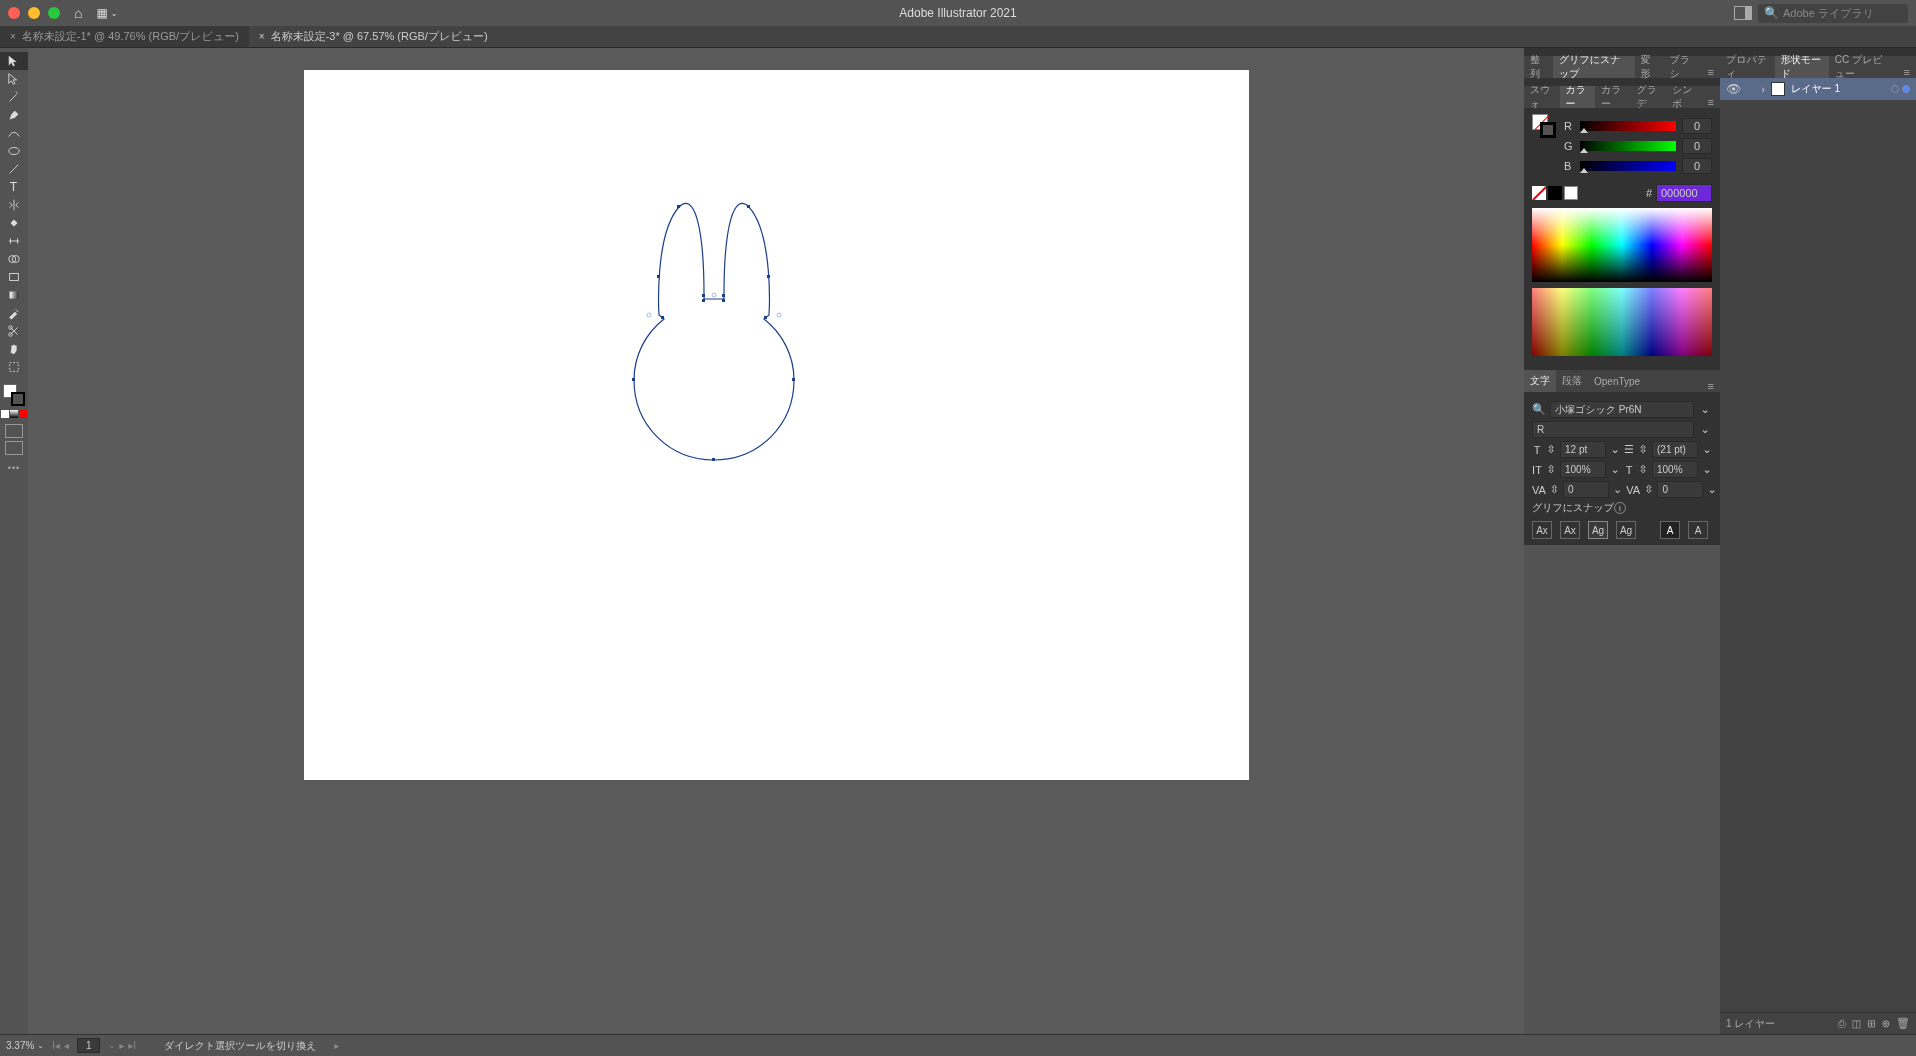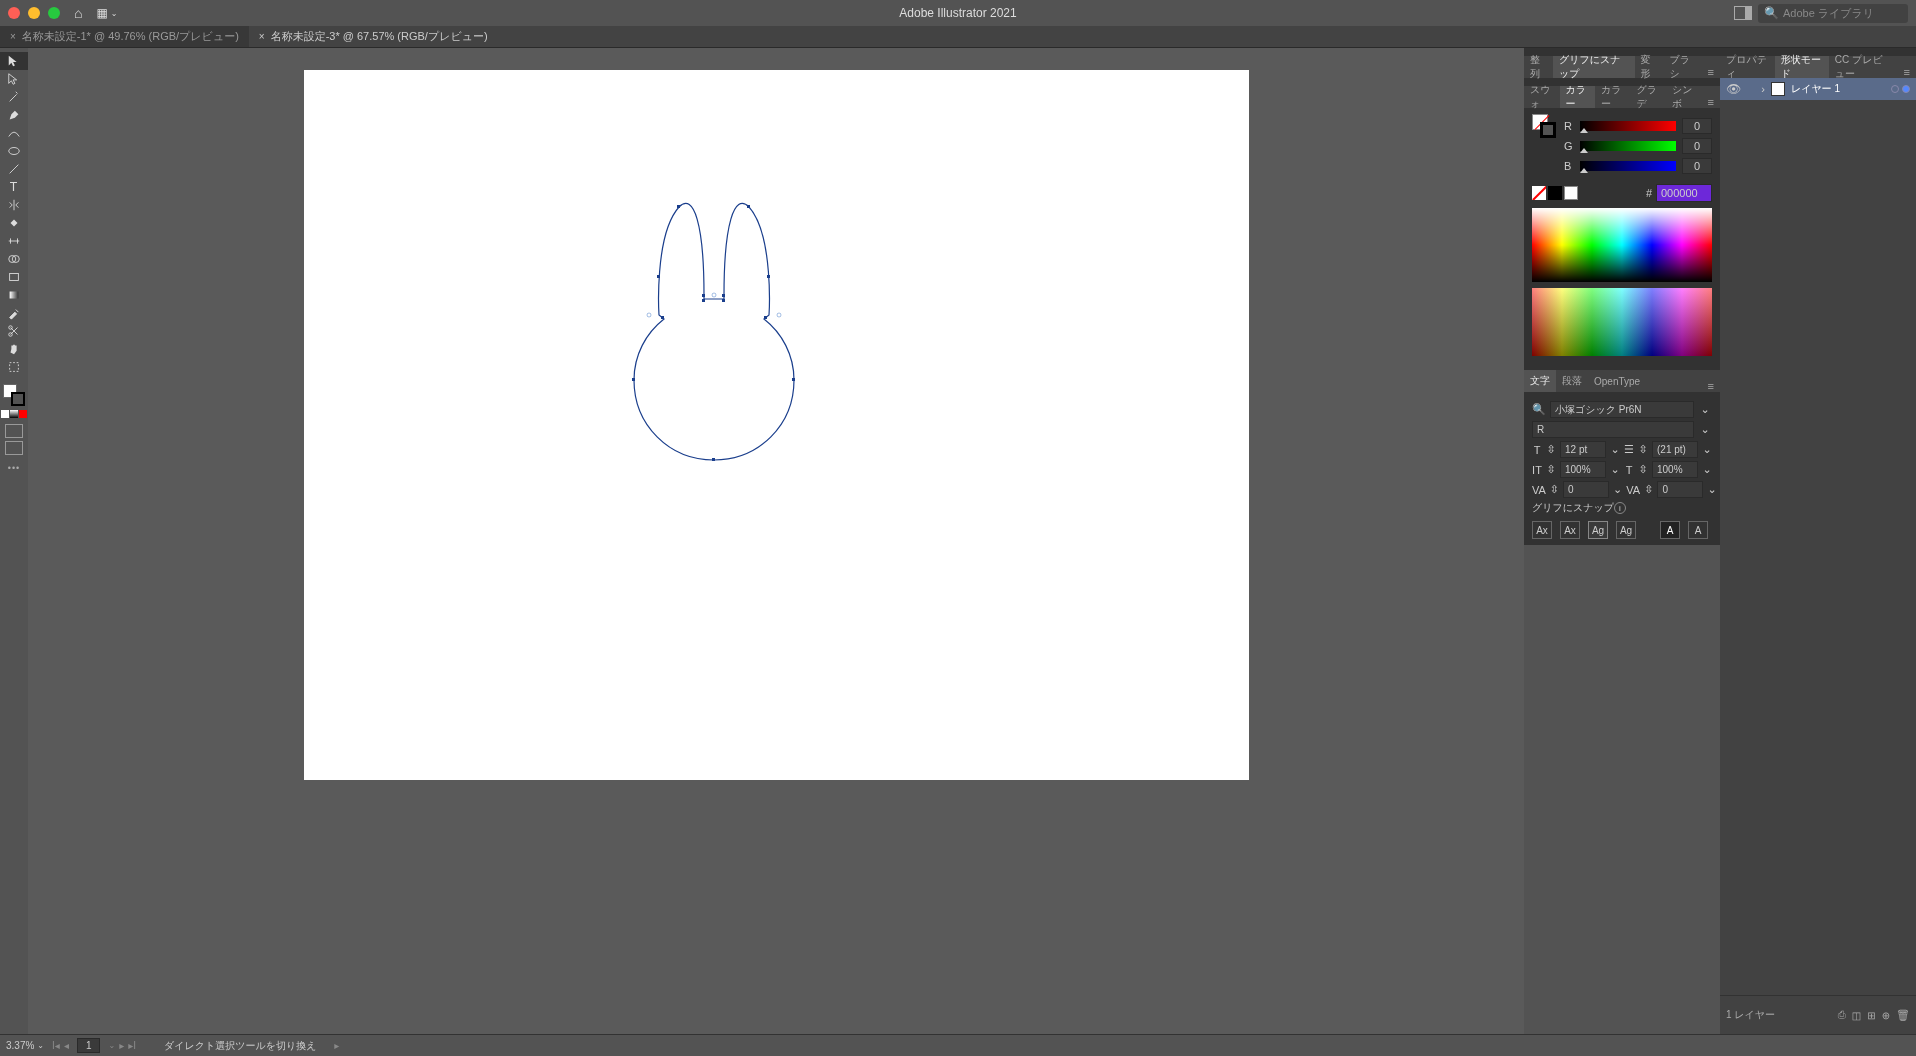--- a/index.html
+++ b/index.html
@@ -103,21 +103,21 @@
     .zoom-sel { display:flex; align-items:center; gap:3px; }
     .nav-btns { display:flex; gap:4px; align-items:center; }
     .nav-btn { color:#888; font-size:10px; }
     .page-num { background:#3a3a3a; padding:1px 8px; margin:0 4px; border:1px solid #2a2a2a; }
     .trash-ico { font-size:11px; }
     
     .right-side { display:flex; }
     .right-panels-group { display:flex; flex-direction:column; width:196px; }
     .layers-section { display:flex; flex-direction:column; width:196px; }
     .layers-fill { flex:1; background:#424242; }
-    .layers-foot { height:39px; background:#424242; display:flex; align-items:center; padding:0 6px; gap:6px; border-top:1px solid #323232; font-size:10px; color:#aaa; }
+    .layers-foot { height:22px; background:#424242; display:flex; align-items:center; padding:0 6px; gap:6px; border-top:1px solid #323232; font-size:10px; color:#aaa; }
     .layers-foot-icons { margin-left:auto; display:flex; gap:6px; align-items:center; }
     
     .right-cluster { display:flex; flex-direction:column; }
   </style>
 </head>
 <body>
 
 <div class="titlebar">
   <div class="mac-buttons">
     <div class="mac-btn mac-close"></div>

